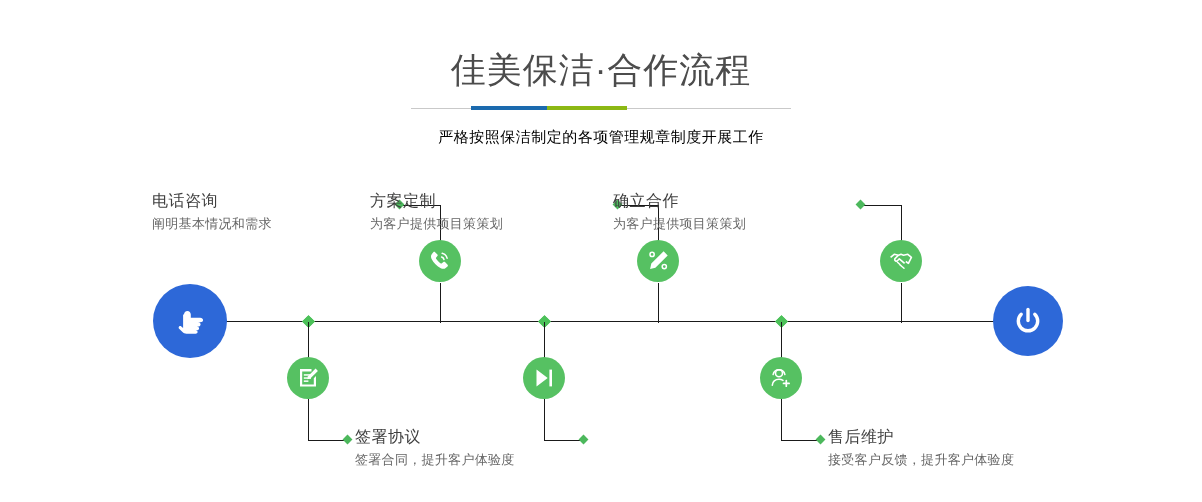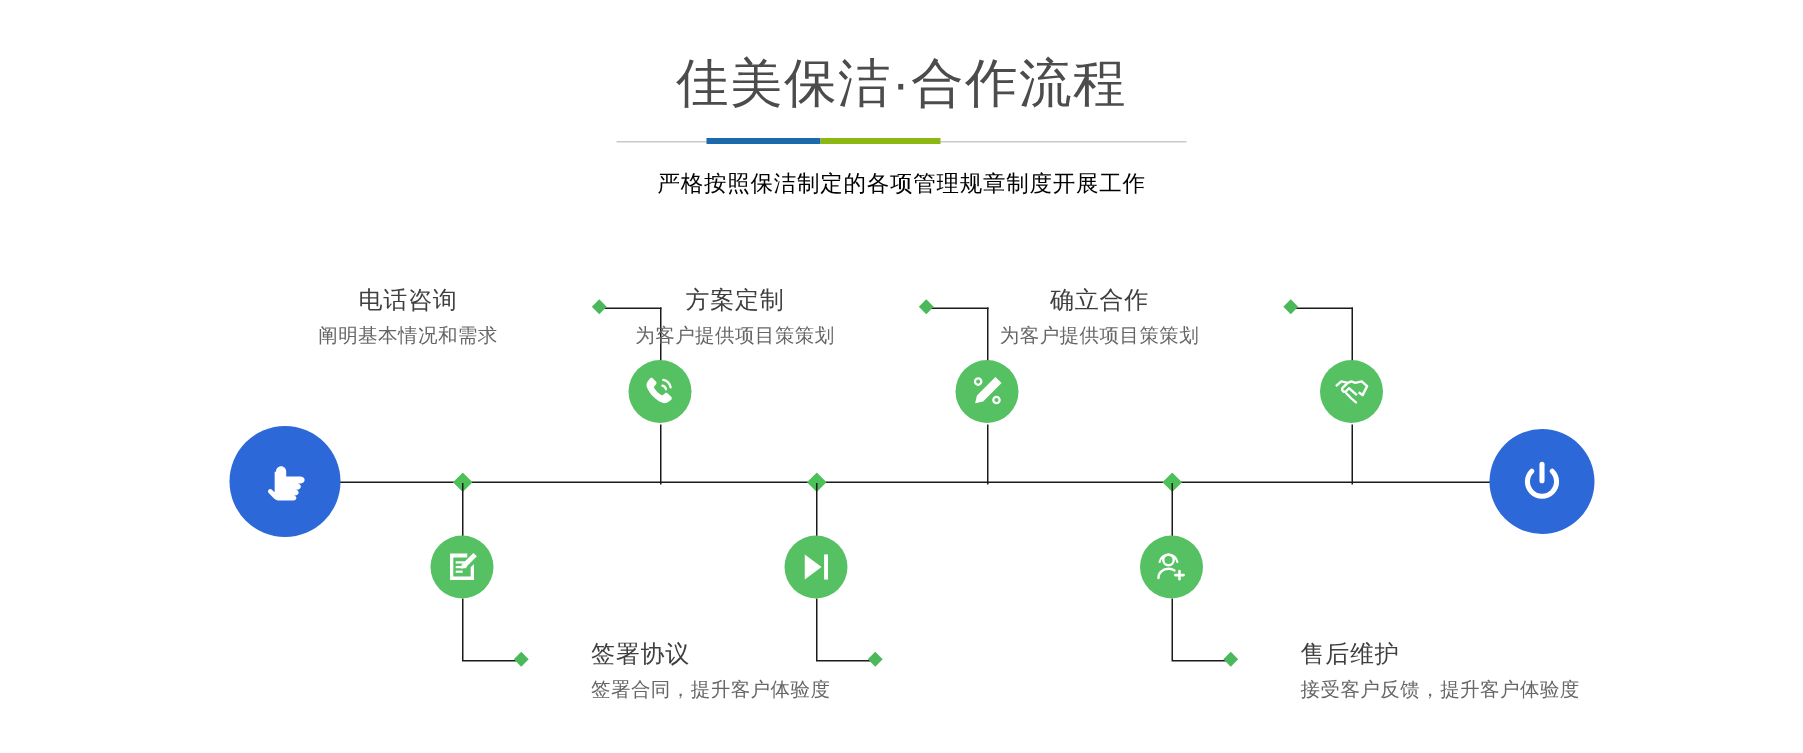--- a/index.html
+++ b/index.html
@@ -22,21 +22,21 @@
   
   .header {
     position: absolute;
     left: 0;
     top: 0;
     width: 1202px;
     text-align: center;
   }
   .page-title {
     margin: 0;
-    padding-top: 34px;
+    padding-top: 48px;
     font-size: 35px;
     line-height: 44px;
     font-weight: normal;
     color: #4c4c4c;
     letter-spacing: 1px;
   }
   .divider-wrap {
     position: relative;
     width: 380px;
     height: 10px;
@@ -154,22 +154,22 @@
     color: #3f3f3f;
     letter-spacing: 0.5px;
   }
   .label .lab-sub {
     font-size: 13px;
     line-height: 20px;
     color: #666666;
     letter-spacing: 0.3px;
     padding-top: 2px;
   }
-  .label.top { text-align: center; }
-  .label.bottom { text-align: left; margin-left: 39px; }
+  .label.top { text-align: left; }
+  .label.bottom { text-align: left; }
 </style>
 </head>
 <body>
 
 <div id="stage">
 
   <div class="header">
     <h1 class="page-title">佳美保洁·合作流程</h1>
     <div class="divider-wrap">
       <div class="divider-line"></div>

